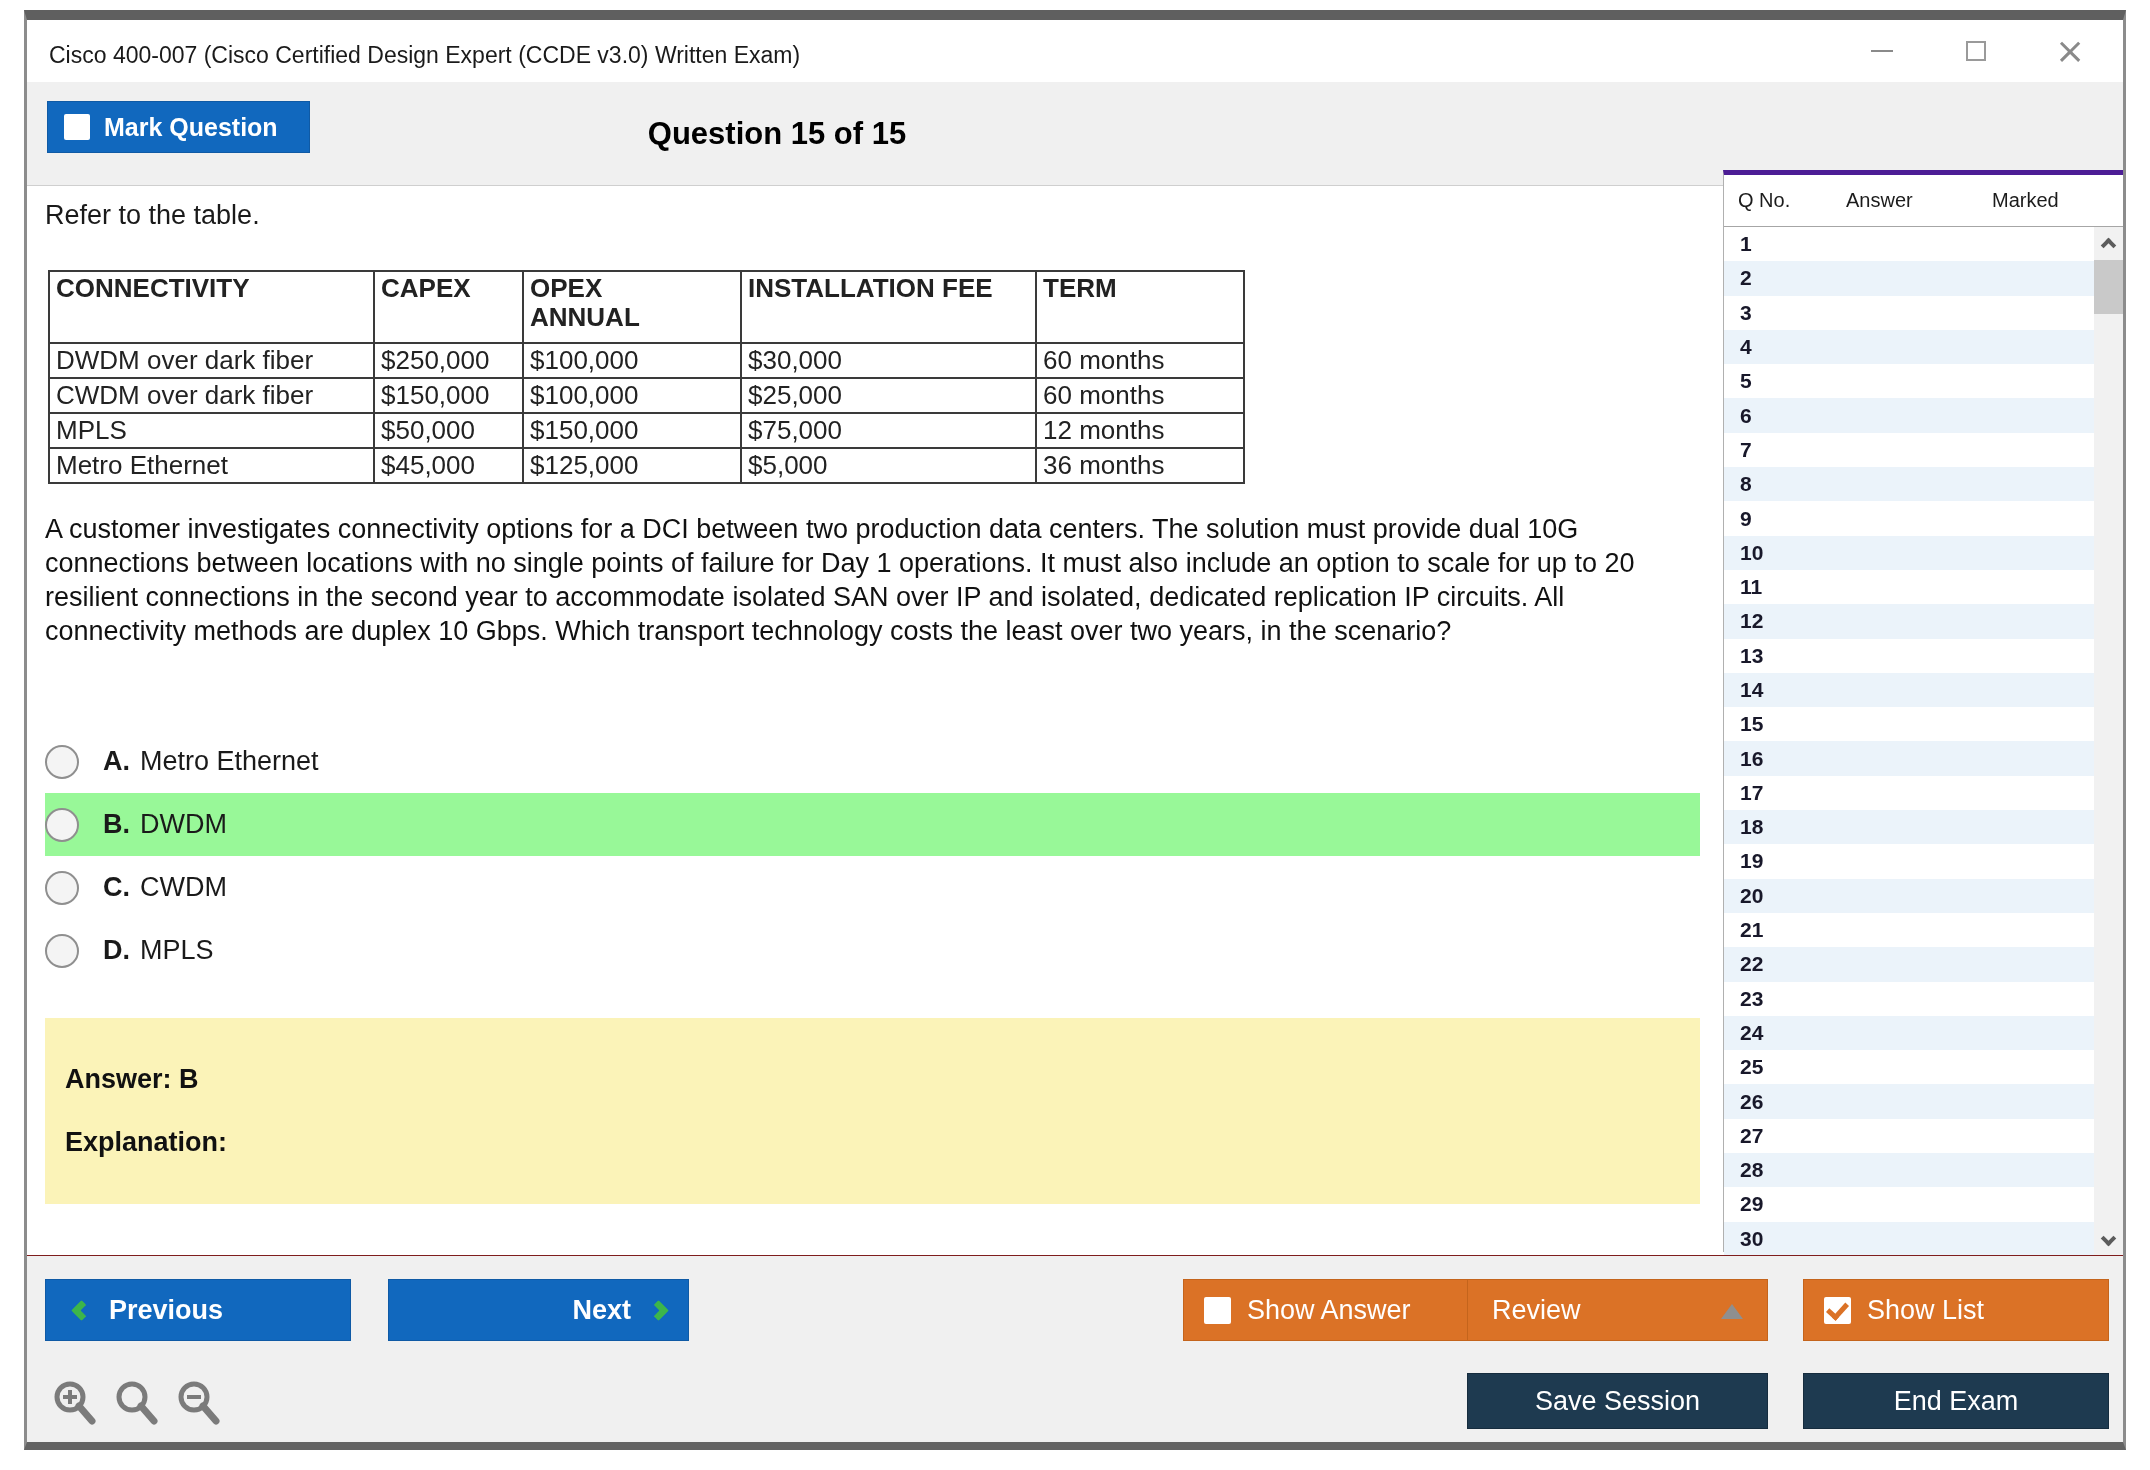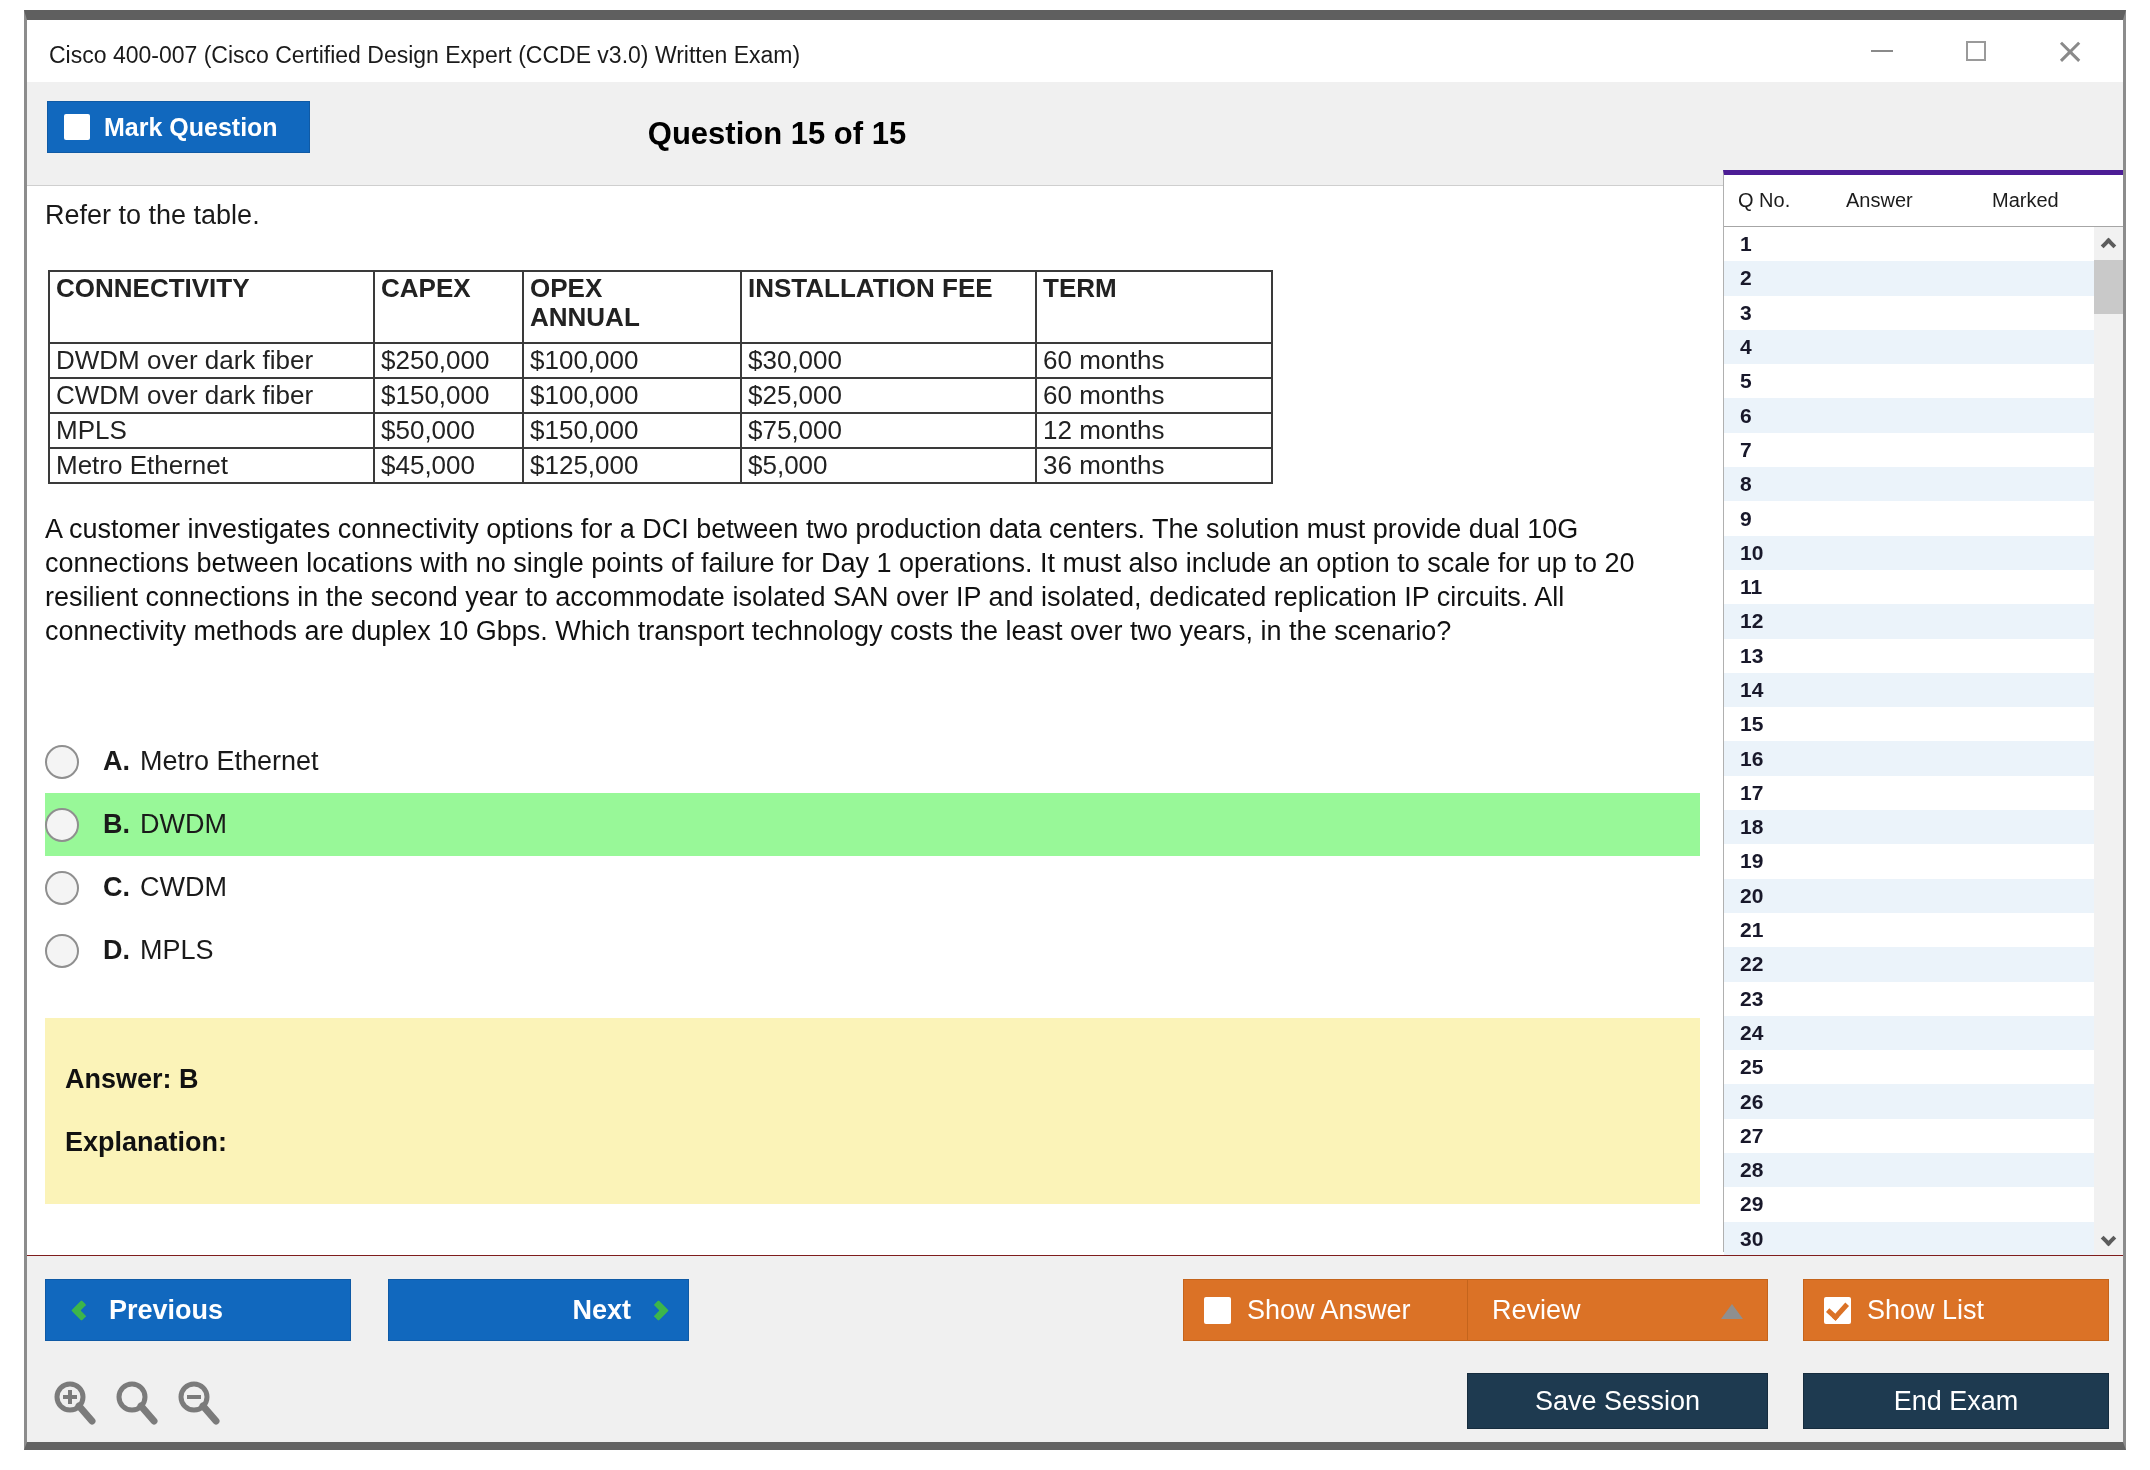--- a/index.html
+++ b/index.html
@@ -37,21 +37,21 @@
   .content{position:absolute;left:0;top:166px;width:1696px;height:1069px;background:#fff;overflow:hidden;}
   .refer{position:absolute;left:18px;top:14px;font-size:27px;}
   .qtable{position:absolute;left:21px;top:84px;border-collapse:collapse;filter:blur(0.4px);color:#222;}
   .qtable th,.qtable td{border:2px solid #3a3a3a;text-align:left;padding:2px 6px;}
   .qtable th{font-size:26px;font-weight:bold;vertical-align:top;white-space:pre-line;line-height:1.12;height:72px;}
   .qtable td{font-size:26px;height:35px;line-height:1.05;white-space:nowrap;}
   .qtable th:nth-child(1),.qtable td:nth-child(1){width:325px;}
   .qtable th:nth-child(2),.qtable td:nth-child(2){width:149px;}
   .qtable th:nth-child(3),.qtable td:nth-child(3){width:218px;}
   .qtable th:nth-child(4),.qtable td:nth-child(4){width:295px;}
-  .qtable th:nth-child(5),.qtable td:nth-child(5){width:236px;}
+  .qtable th:nth-child(5),.qtable td:nth-child(5){width:208px;}
   .qbody{position:absolute;left:18px;top:326px;width:1655px;font-size:27px;line-height:34px;color:#111;}
   .options{position:absolute;left:18px;top:544px;width:1655px;}
   .option-row{height:63px;display:flex;align-items:center;}
   .option-row.highlighted{background:var(--highlight-green);}
   .radio{width:34px;height:34px;border-radius:50%;border:2px solid #8f8f8f;background:#f4f4f4;margin-right:24px;flex:none;cursor:pointer;}
   .opt-letter{font-weight:bold;font-size:27px;margin-right:10px;}
   .opt-text{font-size:27px;}
   .answer-box{position:absolute;left:18px;top:832px;width:1655px;height:186px;background:var(--answer-yellow);padding:46px 0 0 20px;}
   .answer-line{font-size:27px;font-weight:bold;color:#111;}
   .explanation-line{font-size:27px;font-weight:bold;color:#111;margin-top:32px;}

